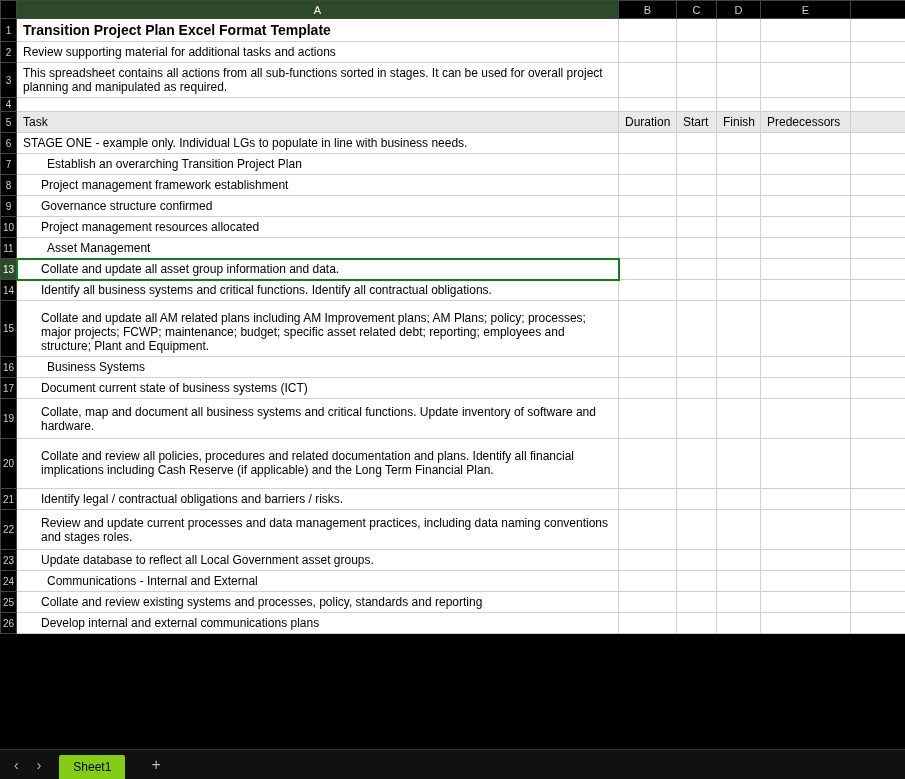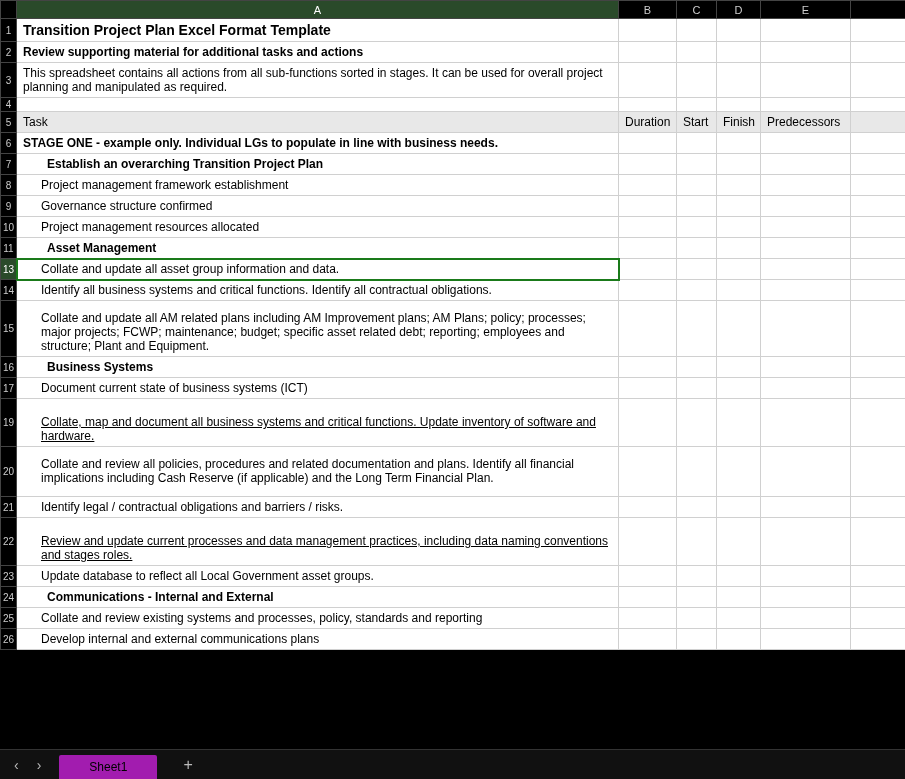--- a/index.html
+++ b/index.html
@@ -69,22 +69,22 @@
     background: #fff;
     border: 1px solid #d0d0d0;
     padding: 3px 6px;
     vertical-align: middle;
     font-size: 12px;
     color: #000;
     height: 19px;
     overflow: hidden;
   }
   td.cell.tall  { height: 50px; vertical-align: top; padding-top:10px;}
-  td.cell.tall2 { height: 40px; vertical-align: top; padding-top:16px;text-decoration:underline;}
-  td.cell.bold { font-weight: bold; }
+  td.cell.tall2 { height: 40px; vertical-align: top; padding-top:6px;}
+  td.cell.bold { font-weight: normal; }
   td.cell.title { font-weight: bold; font-size: 14px; }
   td.cell.header-row { background: #e8e8e8; font-weight: normal; }
   td.cell.pad1 { padding-left: 30px; }
   td.cell.pad2 { padding-left: 24px; }
   td.cell.empty-row { background: #fff; height: 14px; }
   td.cell.sel {
     outline: 2px solid #1a7a1a;
     outline-offset: -1px;
   }
   .col-A { width: 602px; }
@@ -105,23 +105,23 @@
     color: #ccc;
     border-top: 1px solid #333;
   }
   .tab-bar .nav-btn {
     color: #bbb;
     font-size: 14px;
     cursor: pointer;
     user-select: none;
   }
   .tab-bar .tab {
-    background: #a21caf;
+    background: #84cc16;
     color: #000;
-    padding: 5px 30px;
+    padding: 5px 14px;
     font-size: 12px;
     cursor: pointer;
     border-top-left-radius: 2px;
     border-top-right-radius: 2px;
     margin-top: 4px;
   }
   .tab-bar .add-tab {
     color: #bbb;
     font-size: 16px;
     cursor: pointer;

